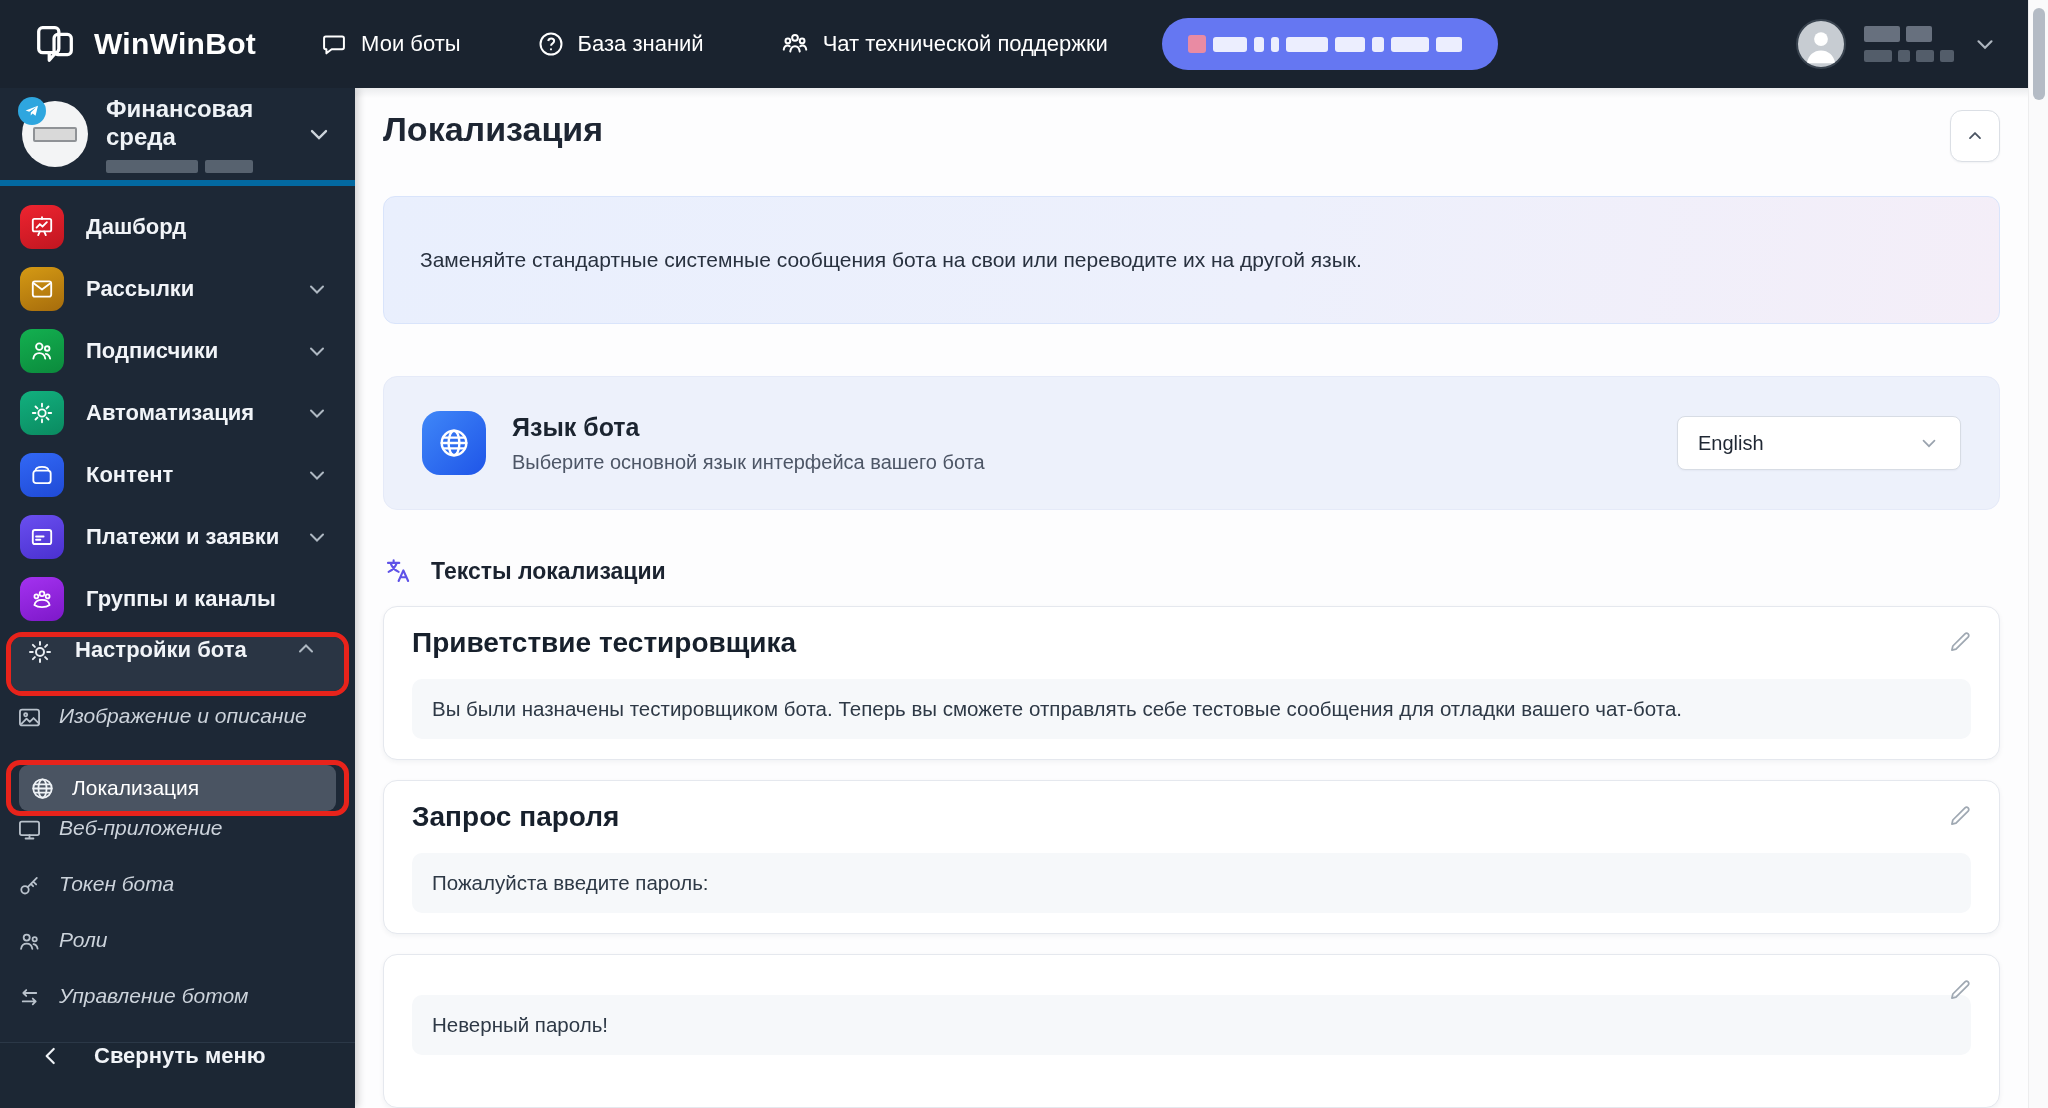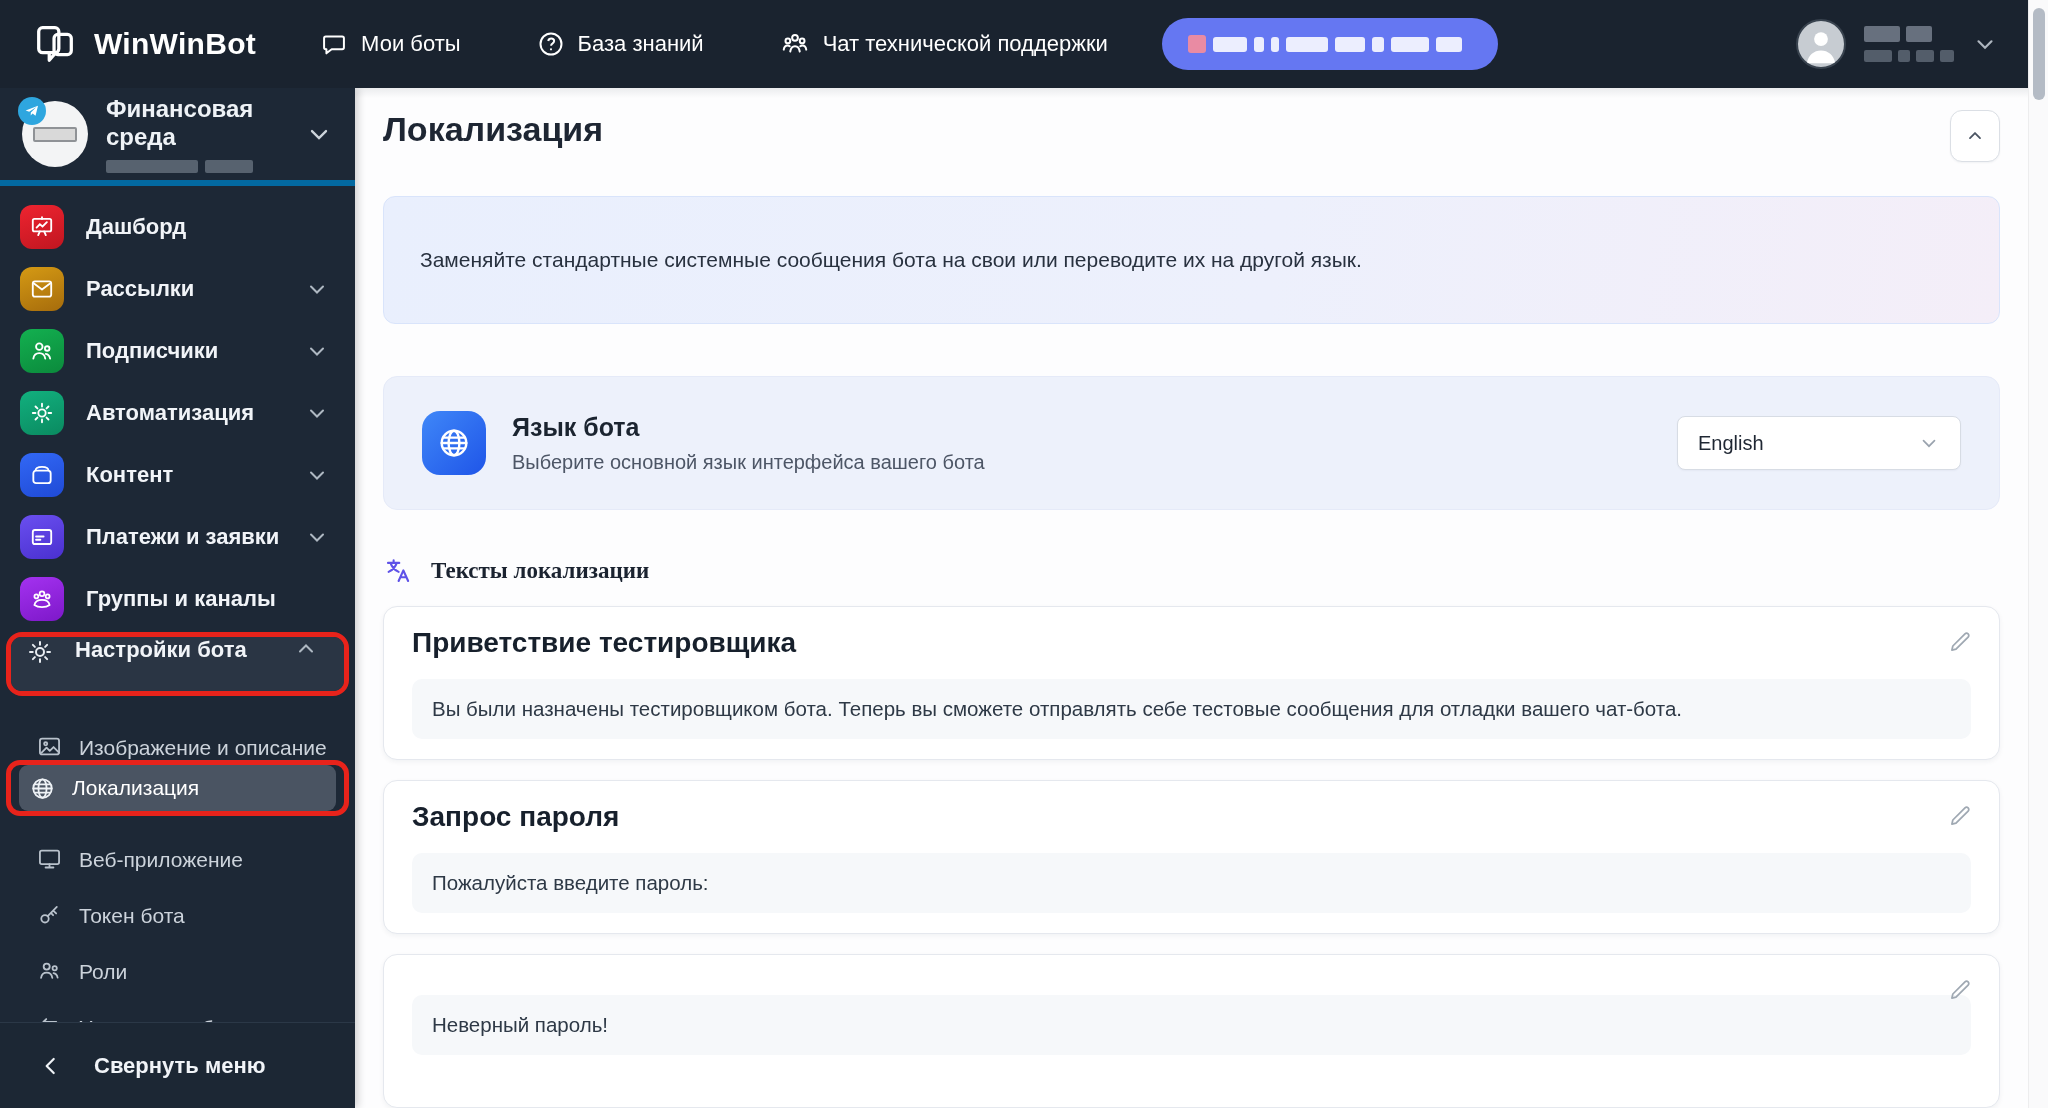--- a/index.html
+++ b/index.html
@@ -52,29 +52,29 @@
   .tile{ width:44px; height:44px; border-radius:12px; display:flex; align-items:center; justify-content:center; flex:0 0 auto; }
   .mlabel{ margin-left:22px; font-size:22px; font-weight:600; color:#f1f4f8; }
   .mcaret{ margin-left:auto; margin-right:26px; color:#aeb8c2; }
 
   .annot{ border:5px solid #e8231b; border-radius:16px; margin:2px 6px; }
   .settings-inner{ height:54px; background:#2a3544; border-radius:10px; display:flex; align-items:flex-start; padding-left:14px; cursor:pointer; }
   .settings-inner .gear-outline{ color:#e9edf2; }
   .settings-inner .mlabel{ margin-left:20px; }
 
   .submenu{ margin-top:8px; }
-  .sitem{ height:56px; display:flex; align-items:flex-end; padding-left:36px; cursor:pointer; color:#c6cdd6; }
+  .sitem{ height:56px; display:flex; align-items:flex-start; padding-left:16px; cursor:pointer; color:#c6cdd6;font-style:italic; }
   .sitem .slabel{ margin-left:16px; font-size:21px; color:#ccd3db; }
   .annot-sub{ border:5px solid #e8231b; border-radius:14px; margin:0 6px; }
   .sitem-active{ height:46px; margin:0 8px; background:#4a5462; border-radius:9px;
                  display:flex; align-items:center; padding-left:10px; color:#fff; cursor:pointer; }
   .sitem-active .slabel{ margin-left:16px; font-size:21px; color:#ffffff; }
 
-  .collapse-row{ position:absolute; left:0; bottom:0; width:100%; height:86px; border-top:1px solid #2b3847;
-                 display:flex; align-items:center; padding-left:38px; gap:30px; cursor:pointer; background:#1c2734; }
+  .collapse-row{ position:absolute; left:0; bottom:0; width:100%; height:66px; border-top:1px solid #2b3847;
+                 display:flex; align-items:flex-start; padding-left:38px; gap:30px; cursor:pointer; background:#1c2734; }
   .collapse-label{ font-size:22px; font-weight:600; color:#f1f4f8; }
 
   
   .main{ position:absolute; left:355px; top:88px; width:1673px; height:1020px; background:#fdfdfe;
          padding:0 28px; overflow:hidden; }
   .main:before{ content:""; position:absolute; left:0; top:0; width:100%; height:10px;
                 background:linear-gradient(#ebecee,rgba(255,255,255,0)); }
   .page-head{ display:flex; align-items:flex-start; margin-top:22px; }
   .page-title{ font-size:34px; font-weight:700; color:#1e2633; }
   .collapse-btn{ margin-left:auto; width:50px; height:52px; background:#fff; border:1px solid #dbdfe5;
@@ -87,21 +87,21 @@
               display:flex; align-items:center; padding:0 38px; }
   .lang-tile{ width:64px; height:64px; border-radius:18px;
               background:linear-gradient(135deg,#3f87f8,#1f55e8); display:flex; align-items:center; justify-content:center; }
   .lang-meta{ margin-left:26px; }
   .lang-title{ font-size:25px; font-weight:700; color:#1b2430; }
   .lang-sub{ margin-top:9px; font-size:20px; color:#4d5666; }
   .lang-select{ margin-left:auto; width:284px; height:54px; background:#fff; border:1px solid #d7dce4;
                 border-radius:8px; display:flex; align-items:center; padding:0 20px; cursor:pointer;
                 font-size:20px; color:#1f2733; box-shadow:0 1px 2px rgba(20,30,50,.04); }
   .lang-select .sel-caret{ margin-left:auto; color:#9aa3ae; }
-  .section-head{ margin-top:46px; display:flex; align-items:center; gap:18px;font-family:Liberation Serif, serif; }
+  .section-head{ margin-top:46px; display:flex; align-items:center; gap:18px; }
   .section-title{ font-size:23px; font-weight:700; color:#1b2330; }
   .tcard{ margin-top:20px; height:154px; background:#fff; border:1px solid #e5e8ee; border-radius:14px;
           padding:20px 28px 0 28px; position:relative; box-shadow:0 2px 5px rgba(25,35,55,.05); }
   .tcard:first-of-type{ margin-top:22px; }
   .tcard-title{ font-size:28px; font-weight:700; color:#17202c; }
   .edit-btn{ position:absolute; right:26px; top:22px; color:#9fa8b2; cursor:pointer; }
   .tcard-box{ margin-top:20px; height:60px; background:#f6f8fa; border-radius:10px;
               display:flex; align-items:center; padding:0 20px; font-size:20.5px; color:#2e3946; }
   .tcard-partial{ margin-top:20px; height:18px; background:#fff; border:1px solid #e5e8ee;
                   border-bottom:none; border-radius:14px 14px 0 0; }

